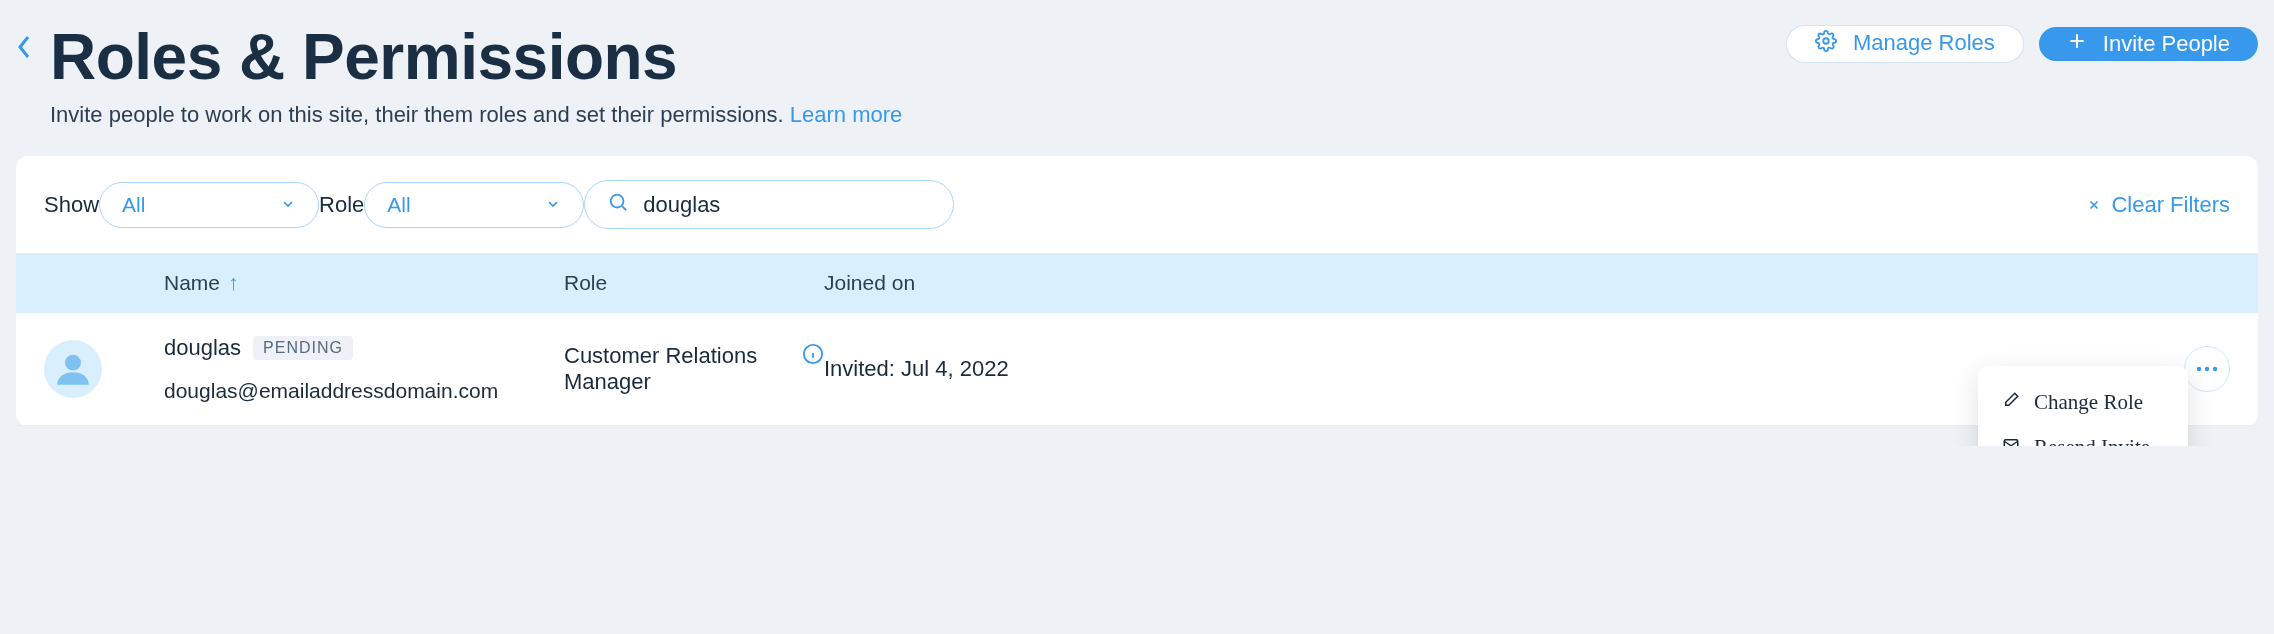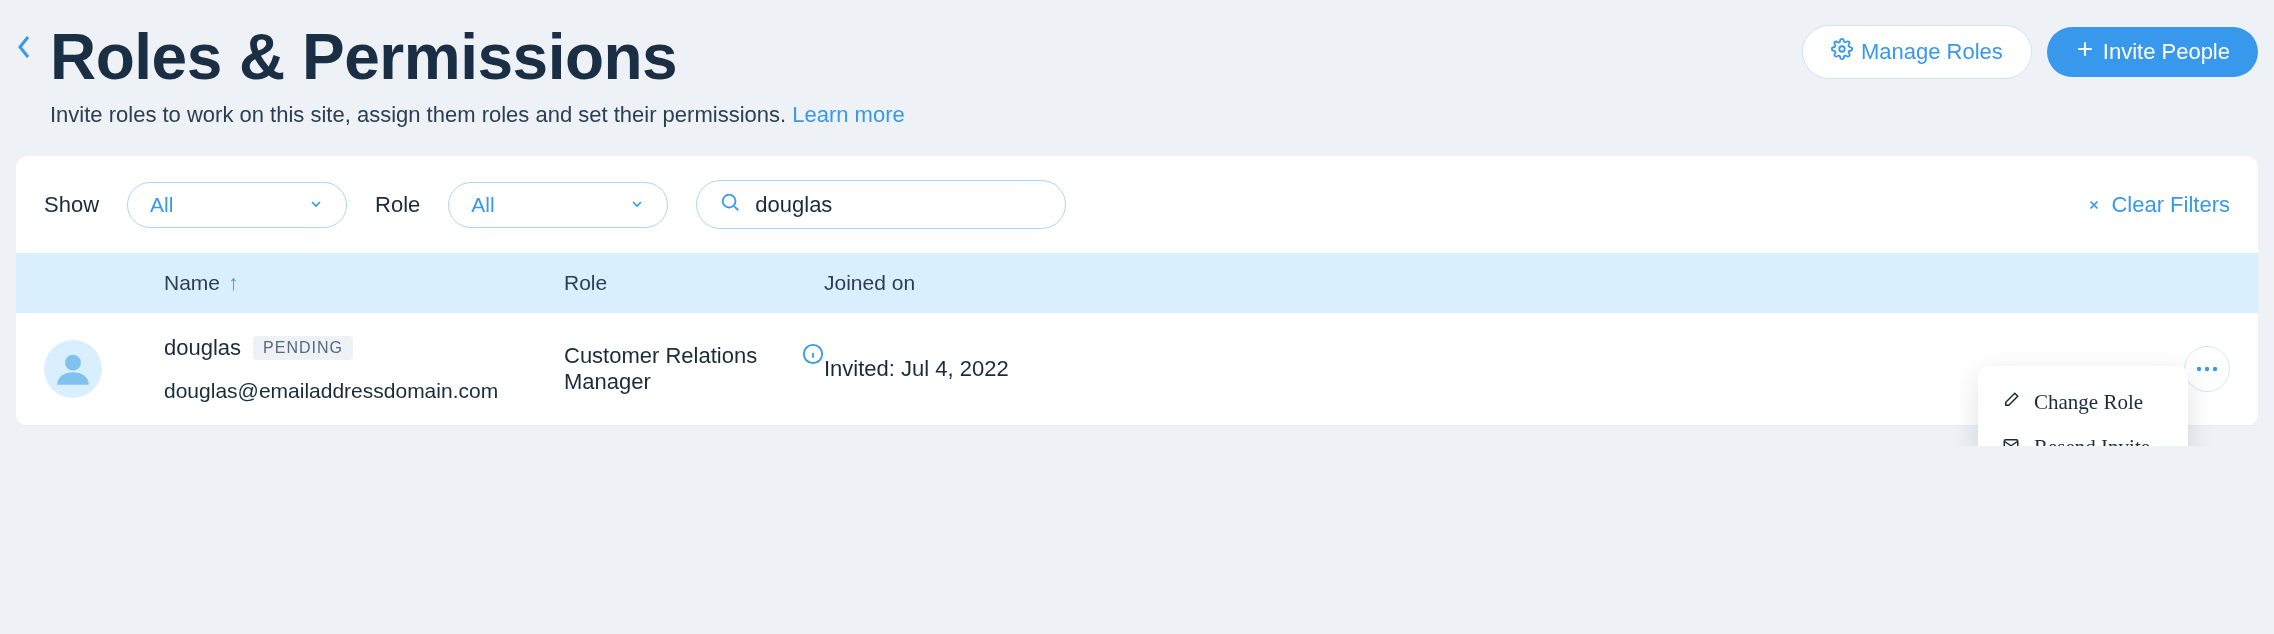--- a/index.html
+++ b/index.html
@@ -37,23 +37,22 @@
     .learn-more { color: #3899ec; cursor: pointer; }
 
     .header-actions {
       display: flex;
       gap: 16px;
       align-items: center;
       padding-top: 6px;
     }
     .btn {
       display: inline-flex;
-      align-items: center;
-      gap: 8px;
-      padding: 12px 28px;
+      gap: 16px;
+      padding: 4px 28px;
       border-radius: 28px;
       font-size: 22px;
       font-weight: 500;
       cursor: pointer;
       border: none;
     }
     .btn-secondary {
       background: #fff;
       color: #3899ec;
       box-shadow: 0 0 0 1px rgba(56,153,236,0.15);
@@ -67,21 +66,20 @@
       background: #fff;
       border-radius: 12px;
       margin-top: 28px;
       overflow: visible;
       position: relative;
     }
 
     .filter-bar {
       display: flex;
       align-items: center;
-      gap: 28px;
       padding: 24px 28px;
     }
     .filter-label { color: #1a2b3c; font-size: 22px; }
     .select-pill {
       display: inline-flex;
       align-items: center;
       justify-content: space-between;
       border: 1px solid #a7d6f7;
       border-radius: 28px;
       padding: 10px 22px;
@@ -216,21 +214,21 @@
 
 <div class="header-row">
   <div class="back-chevron">
     <svg width="16" height="26" viewBox="0 0 16 26" fill="none" stroke="currentColor" stroke-width="3">
         <path d="M12 3 L4 13 L12 23"></path>
       </svg>
   </div>
   <div class="title-block">
     <h1 class="page-title">Roles &amp; Permissions</h1>
     <p class="page-subtitle">
-      <span>Invite roles to work on this site, assign them roles and set their permissions. </span><span class="learn-more">Learn more</span>
+      <span>Invite people to work on this site, their them roles and set their permissions. </span><span class="learn-more">Learn more</span>
     </p>
   </div>
   <div class="header-actions">
     <button class="btn btn-secondary">
       <span>
         <svg width="22" height="22" viewBox="0 0 24 24" fill="none" stroke="#3899ec" stroke-width="2">
             <circle cx="12" cy="12" r="3"></circle>
             <path d="M19.4 15a1.65 1.65 0 0 0 .33 1.82l.06.06a2 2 0 1 1-2.83 2.83l-.06-.06a1.65 1.65 0 0 0-1.82-.33 1.65 1.65 0 0 0-1 1.51V21a2 2 0 0 1-4 0v-.09a1.65 1.65 0 0 0-1-1.51 1.65 1.65 0 0 0-1.82.33l-.06.06a2 2 0 1 1-2.83-2.83l.06-.06a1.65 1.65 0 0 0 .33-1.82 1.65 1.65 0 0 0-1.51-1H3a2 2 0 0 1 0-4h.09a1.65 1.65 0 0 0 1.51-1 1.65 1.65 0 0 0-.33-1.82l-.06-.06a2 2 0 1 1 2.83-2.83l.06.06a1.65 1.65 0 0 0 1.82.33h0a1.65 1.65 0 0 0 1-1.51V3a2 2 0 0 1 4 0v.09a1.65 1.65 0 0 0 1 1.51h0a1.65 1.65 0 0 0 1.82-.33l.06-.06a2 2 0 1 1 2.83 2.83l-.06.06a1.65 1.65 0 0 0-.33 1.82v0a1.65 1.65 0 0 0 1.51 1H21a2 2 0 0 1 0 4h-.09a1.65 1.65 0 0 0-1.51 1z"></path>
           </svg>
       </span>

